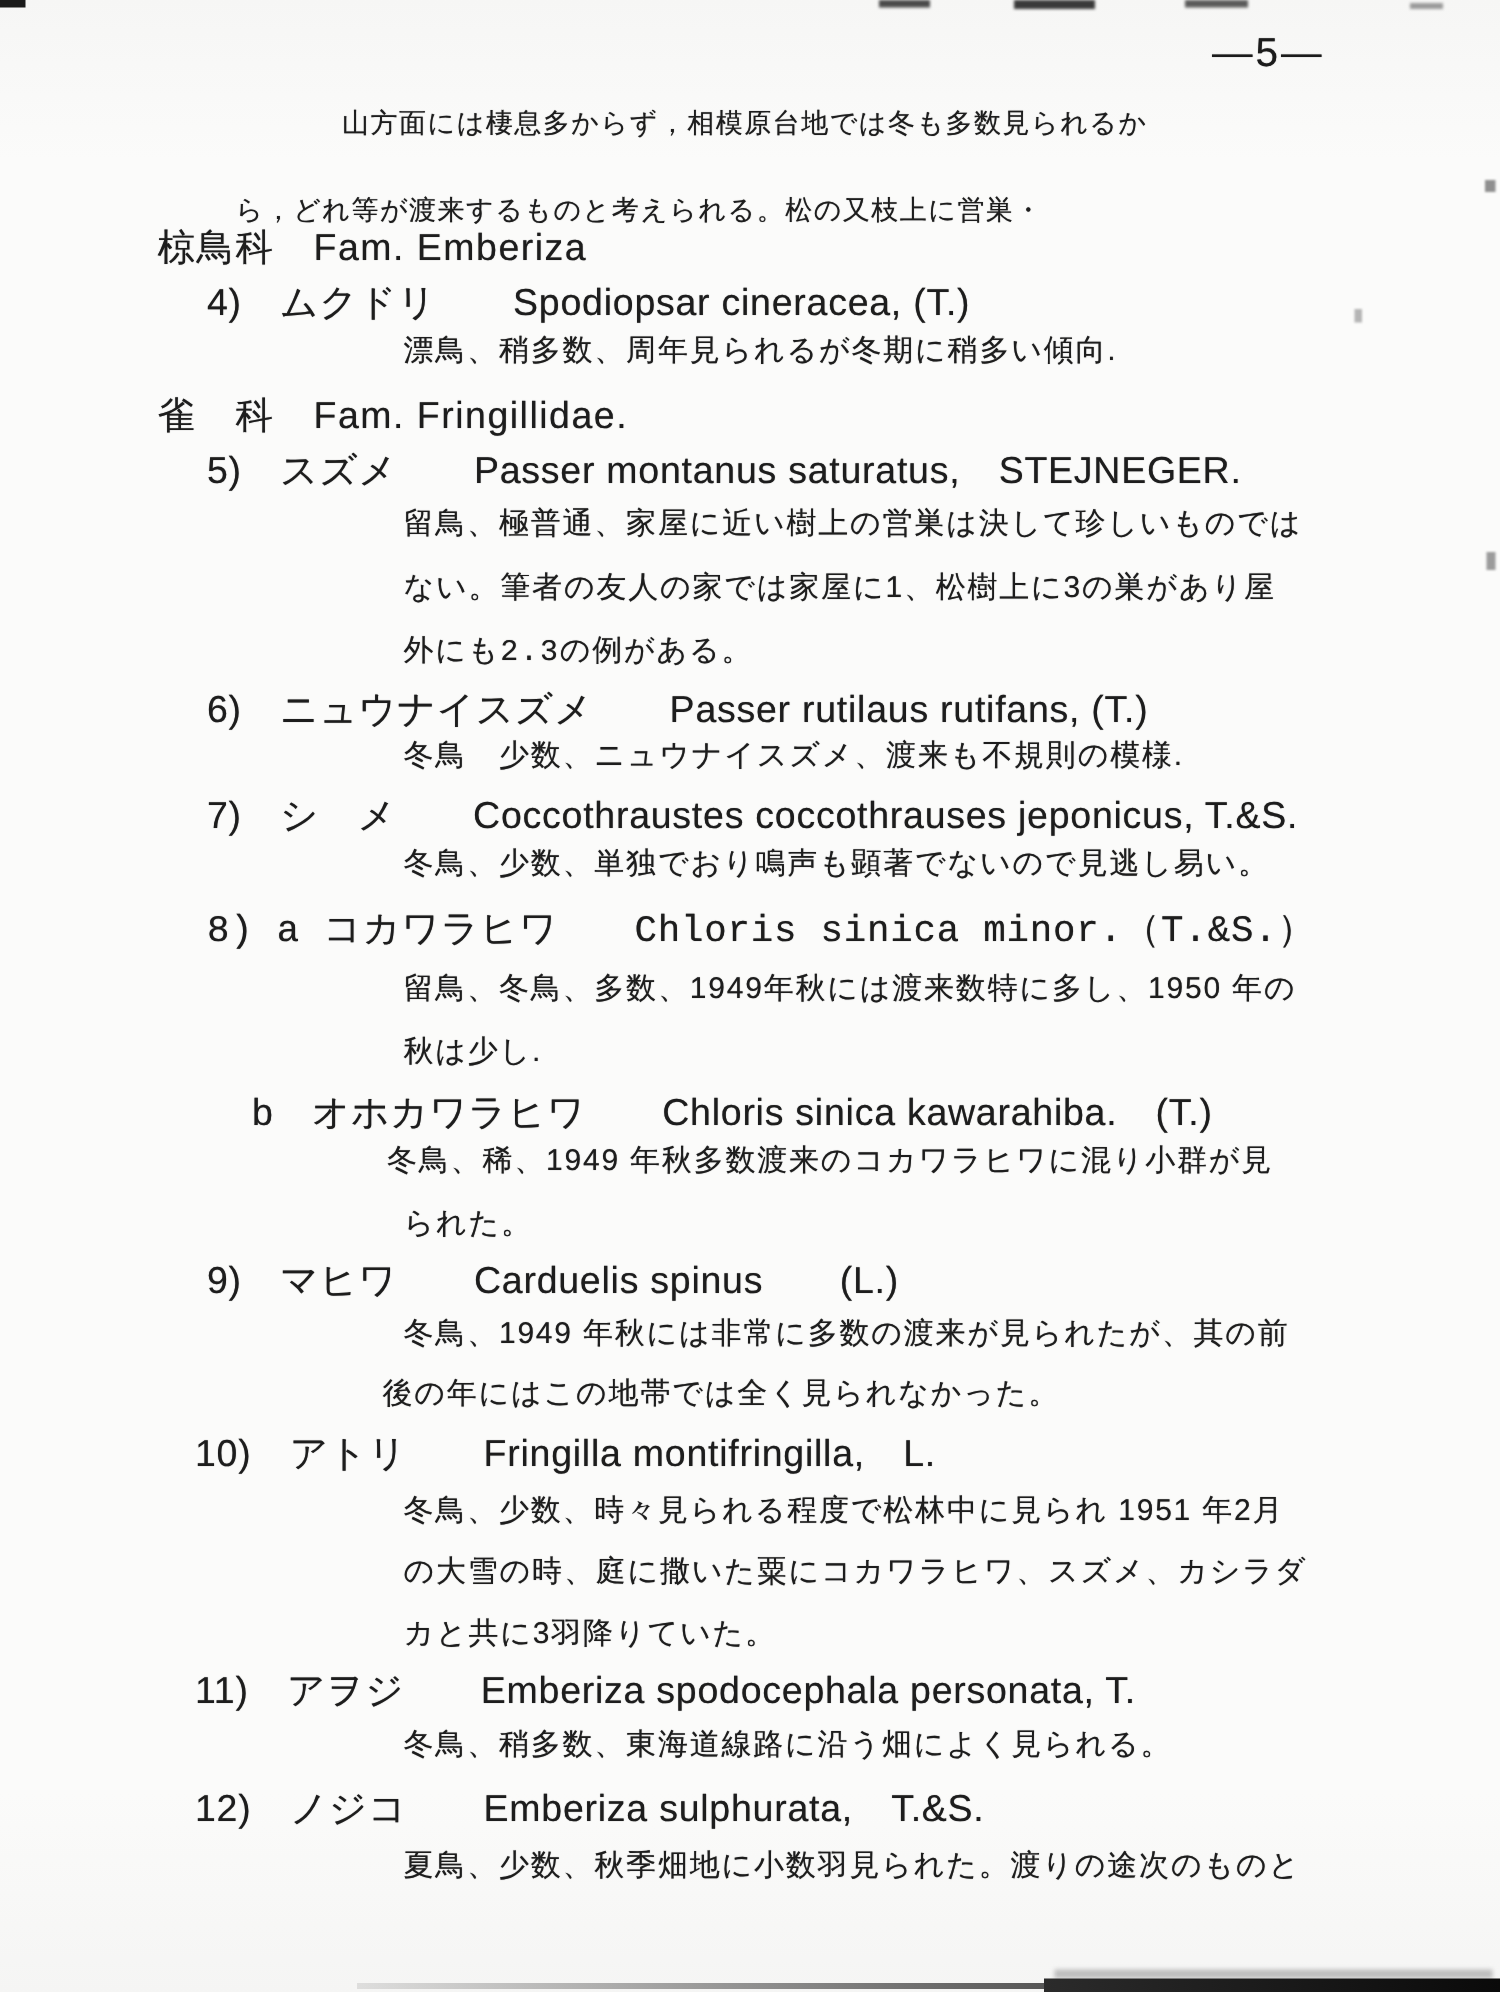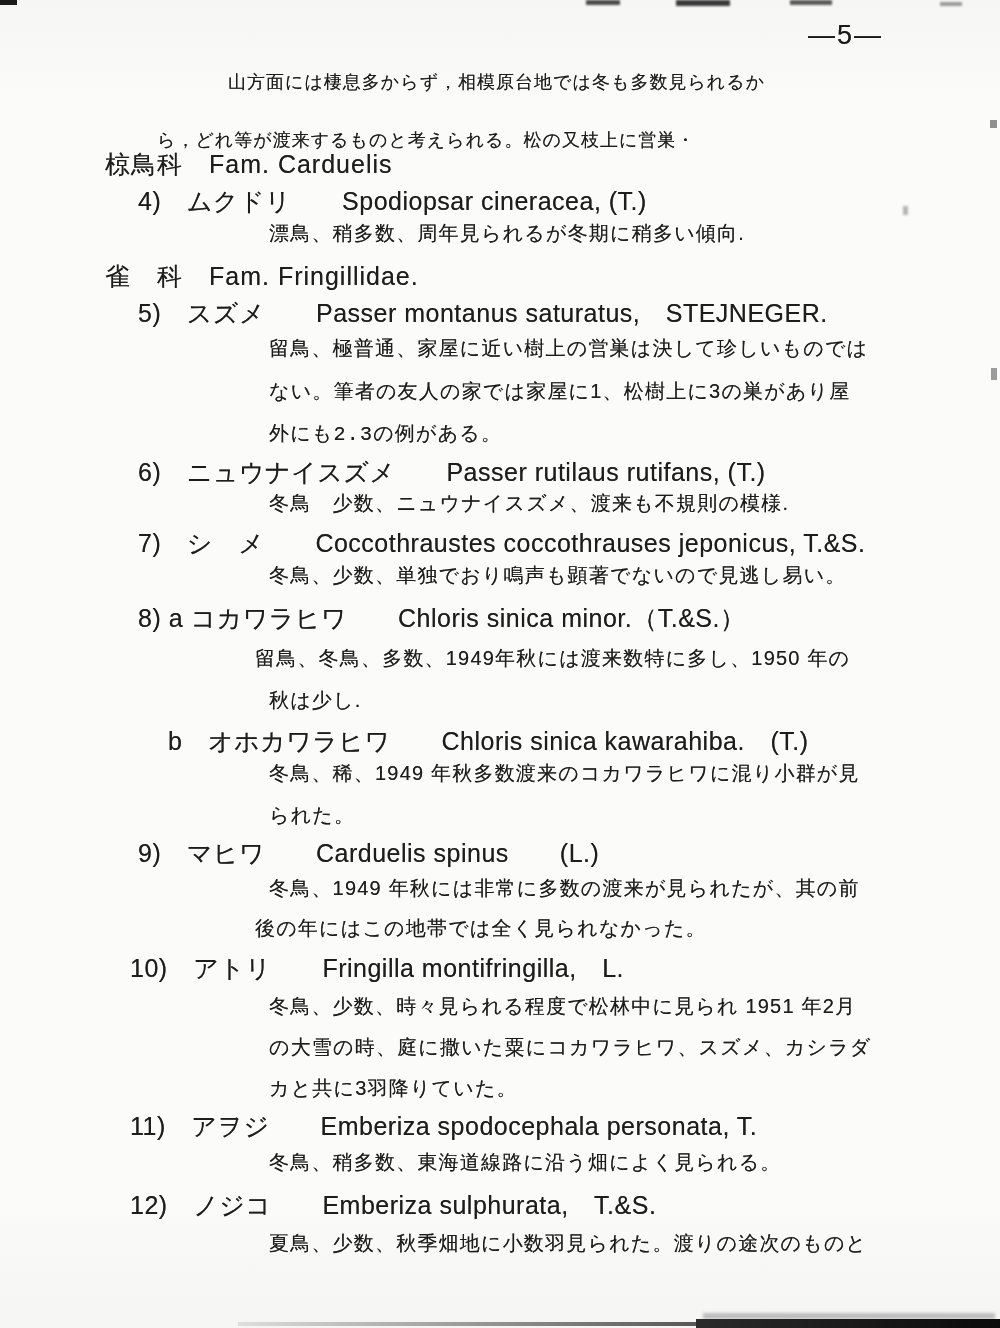--- a/index.html
+++ b/index.html
@@ -59,37 +59,37 @@
 </style>
 </head>
 <body>
 
 <div class="page">
   <div class="page-number">—5—</div>
 
   <div id="lines">
       <div class="line intro" style="left: 228px; top: 70px;">山方面には棲息多からず，相模原台地では冬も多数見られるか</div>
       <div class="line intro" style="left: 157px; top: 115px; margin-top: 13px;">ら，どれ等が渡来するものと考えられる。松の又枝上に営巣・</div>
-      <div class="line family" style="left: 105px; top: 148px;">椋鳥科　Fam. Carduelis</div>
+      <div class="line family" style="left: 105px; top: 148px;">椋鳥科　Fam. Emberiza</div>
       <div class="line species" style="left: 138px; top: 185px;">4)　ムクドリ　　Spodiopsar cineracea, (T.)</div>
       <div class="line desc" style="left: 225px; top: 220px;">漂鳥、稍多数、周年見られるが冬期に稍多い傾向.</div>
       <div class="line family" style="left: 105px; top: 260px;">雀　科　Fam. Fringillidae.</div>
       <div class="line species" style="left: 138px; top: 297px;">5)　スズメ　　Passer montanus saturatus,　STEJNEGER.</div>
       <div class="line desc" style="left: 225px; top: 335px;">留鳥、極普通、家屋に近い樹上の営巣は決して珍しいものでは</div>
       <div class="line desc" style="left: 225px; top: 378px;">ない。筆者の友人の家では家屋に1、松樹上に3の巣があり屋</div>
       <div class="line desc" style="left: 225px; top: 420px; font-family: Liberation Mono, monospace;">外にも2.3の例がある。</div>
       <div class="line species" style="left: 138px; top: 456px;">6)　ニュウナイスズメ　　Passer rutilaus rutifans, (T.)</div>
       <div class="line desc" style="left: 225px; top: 490px;">冬鳥　少数、ニュウナイスズメ、渡来も不規則の模様.</div>
       <div class="line species" style="left: 138px; top: 527px;">7)　シ　メ　　Coccothraustes coccothrauses jeponicus, T.&amp;S.</div>
       <div class="line desc" style="left: 225px; top: 562px;">冬鳥、少数、単独でおり鳴声も顕著でないので見逃し易い。</div>
-      <div class="line species" style="left: 138px; top: 602px;">8) a コカワラヒワ　　Chloris sinica minor.（T.&amp;S.）</div>
-      <div class="line desc" style="left: 211px; top: 645px;">留鳥、冬鳥、多数、1949年秋には渡来数特に多し、1950 年の</div>
+      <div class="line species" style="left: 138px; top: 602px; font-family: Liberation Mono, monospace;">8) a コカワラヒワ　　Chloris sinica minor.（T.&amp;S.）</div>
+      <div class="line desc" style="left: 225px; top: 645px;">留鳥、冬鳥、多数、1949年秋には渡来数特に多し、1950 年の</div>
       <div class="line desc" style="left: 225px; top: 687px;">秋は少し.</div>
       <div class="line species" style="left: 168px; top: 725px;">b　オホカワラヒワ　　Chloris sinica kawarahiba.　(T.)</div>
-      <div class="line desc" style="left: 225px; top: 760px; text-align: center;">冬鳥、稀、1949 年秋多数渡来のコカワラヒワに混り小群が見</div>
+      <div class="line desc" style="left: 214px; top: 760px; text-align: center;">冬鳥、稀、1949 年秋多数渡来のコカワラヒワに混り小群が見</div>
       <div class="line desc" style="left: 225px; top: 802px;">られた。</div>
       <div class="line species" style="left: 138px; top: 837px;">9)　マヒワ　　Carduelis spinus　　(L.)</div>
       <div class="line desc" style="left: 225px; top: 875px;">冬鳥、1949 年秋には非常に多数の渡来が見られたが、其の前</div>
       <div class="line desc" style="left: 211px; top: 915px;">後の年にはこの地帯では全く見られなかった。</div>
       <div class="line species" style="left: 130px; top: 952px;">10)　アトリ　　Fringilla montifringilla,　L.</div>
       <div class="line desc" style="left: 225px; top: 993px; text-align: right;">冬鳥、少数、時々見られる程度で松林中に見られ 1951 年2月</div>
       <div class="line desc" style="left: 225px; top: 1034px;">の大雪の時、庭に撒いた粟にコカワラヒワ、スズメ、カシラダ</div>
       <div class="line desc" style="left: 225px; top: 1075px;">カと共に3羽降りていた。</div>
       <div class="line species" style="left: 130px; top: 1110px;">11)　アヲジ　　Emberiza spodocephala personata, T.</div>
       <div class="line desc" style="left: 225px; top: 1149px;">冬鳥、稍多数、東海道線路に沿う畑によく見られる。</div>

